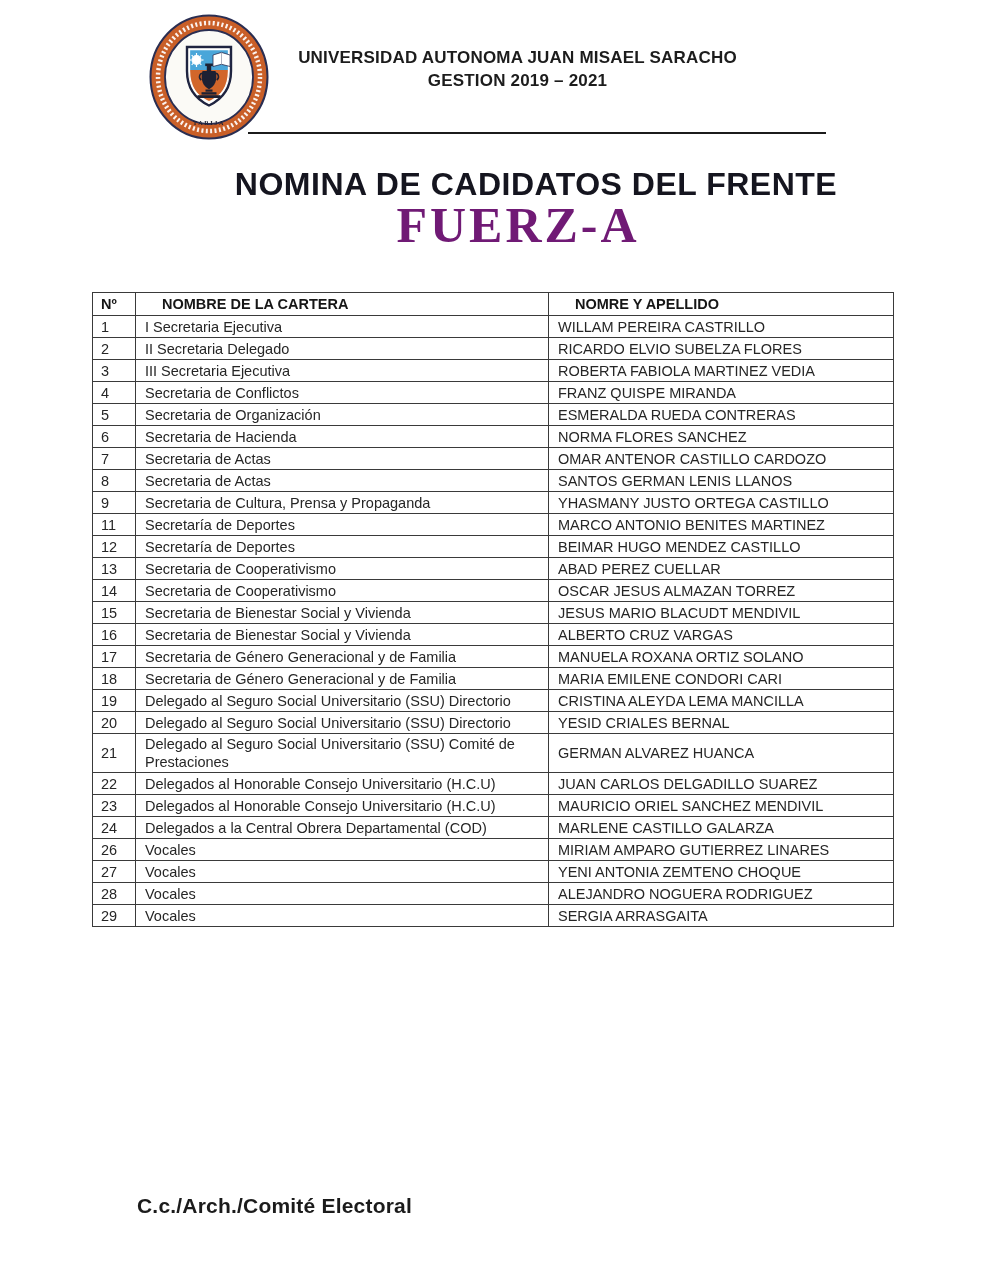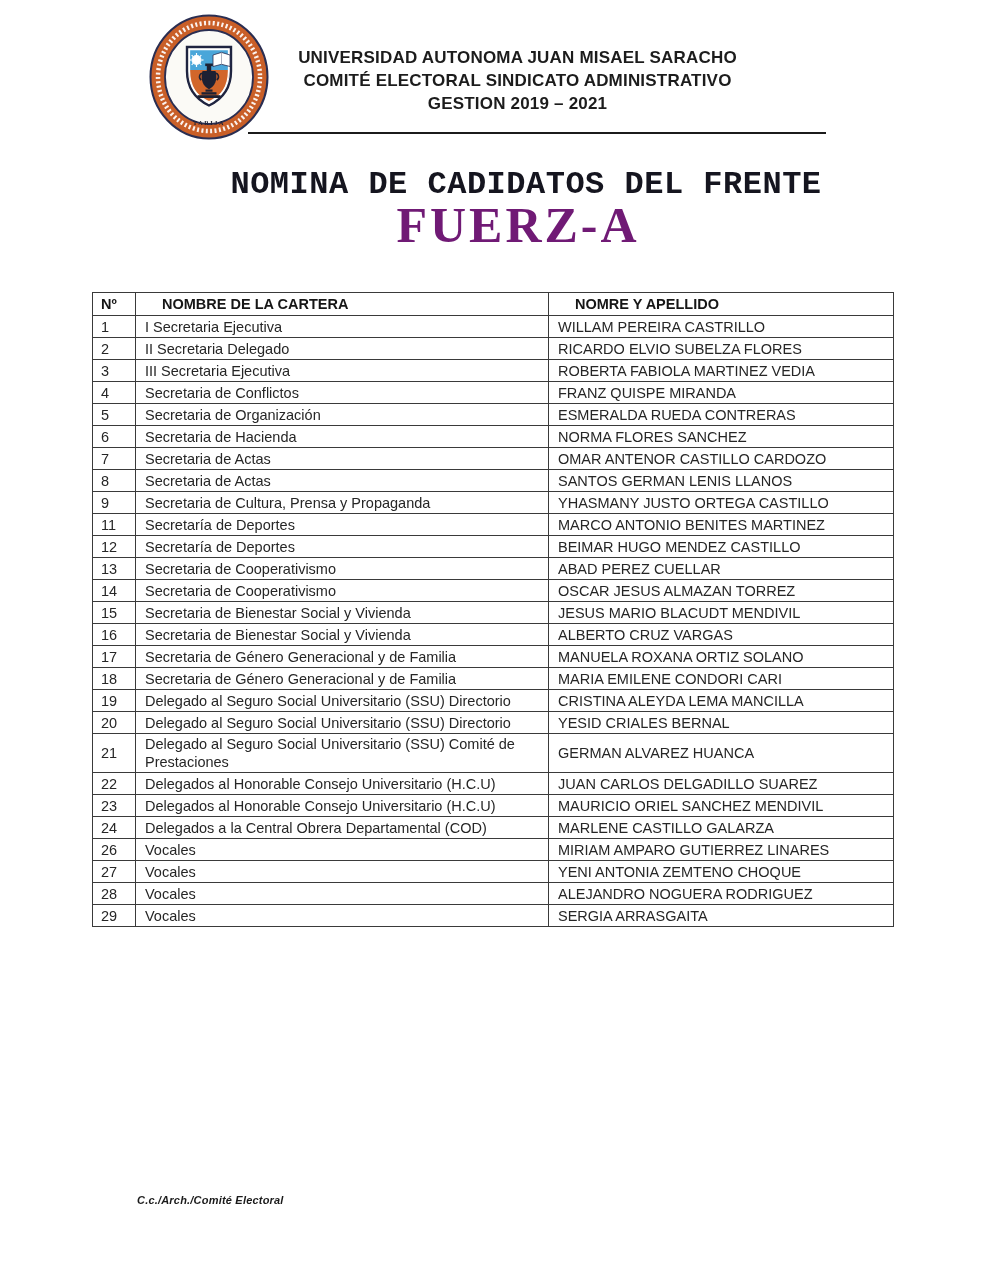--- a/index.html
+++ b/index.html
@@ -5,40 +5,40 @@
   html,body{margin:0;padding:0;background:#ffffff;}
   body{width:989px;height:1280px;position:relative;font-family:"Liberation Sans",sans-serif;color:#1d1d1d;overflow:hidden;}
 
   .seal{position:absolute;left:148px;top:14px;width:122px;height:126px;}
 
   .header-text{position:absolute;top:46px;left:255px;width:525px;text-align:center;
     font-weight:bold;font-size:17px;line-height:23px;letter-spacing:.2px;color:#1c1c1c;}
 
   .rule{position:absolute;left:248px;top:132px;width:578px;height:2px;background:#1b1b1b;}
 
-  .subtitle{position:absolute;top:166px;left:86px;width:880px;text-align:center;
-    font-family:Liberation Mono, monospace;font-weight:bold;font-size:32px;
+  .subtitle{position:absolute;top:166px;left:96px;width:880px;text-align:center;
+    font-family:Liberation Sans, sans-serif;font-weight:bold;font-size:32px;
     letter-spacing:.5px;color:#15151f;}
 
   .front-name{position:absolute;top:196px;left:78px;width:880px;text-align:center;
     font-family:"Liberation Serif","DejaVu Serif",serif;font-weight:bold;font-size:50px;
     letter-spacing:3px;color:#701a75;}
 
   .doc-table{position:absolute;top:292px;left:92px;}
   table{border-collapse:collapse;table-layout:fixed;width:801px;background:#fff;}
   col.c-num{width:43px;} col.c-cartera{width:413px;} col.c-nombre{width:345px;}
   th,td{border:1px solid #3a3a3a;vertical-align:middle;overflow:hidden;}
   th{font-size:14.5px;font-weight:bold;text-align:left;padding:2px 3px 2px 26px;color:#161616;}
   td{font-size:14.5px;line-height:18px;padding:1px 3px 1px 9px;color:#262626;}
   tr{height:22px;}
   thead tr{height:23px;}
   td.col-num,th.col-num{padding-left:8px;}
 
-  .footer{position:absolute;top:1194px;left:137px;font-weight:bold;font-size:11px;
-    letter-spacing:.2px;color:#1b1b1b;font-style:italic;}
+  .footer{position:absolute;top:1194px;left:137px;font-weight:bold;font-size:21px;
+    letter-spacing:.2px;color:#1b1b1b;}
 </style>
 </head>
 <body>
 
 <div class="seal">
   <svg viewBox="0 0 122 126" width="122" height="126">
     <ellipse cx="61" cy="63" rx="58.5" ry="61.5" stroke="#2a2e52" stroke-width="2" fill="#c95f28"></ellipse>
     <ellipse cx="61" cy="63" rx="51" ry="54" fill="none" stroke="#ffffff" stroke-width="4.5" stroke-dasharray="2 2.4" opacity="0.92"></ellipse>
     <ellipse cx="61" cy="63" rx="44" ry="47" fill="#fbfaf6" stroke="#2a2e52" stroke-width="1.8"></ellipse>
 
@@ -73,21 +73,20 @@
       <rect x="57.5" y="75.5" width="7" height="2.2"></rect>
       <rect x="53.5" y="78.2" width="15" height="2.4"></rect>
       <rect x="49.5" y="81.2" width="23" height="2.8"></rect>
     </g>
     <text x="61" y="110.5" text-anchor="middle" font-family="Liberation Serif, serif" font-size="6.2" font-weight="bold" letter-spacing="1.6" fill="#1d2133">TARIJA</text>
   </svg>
 </div>
 
 <div class="header-text">
   <div>UNIVERSIDAD AUTONOMA JUAN MISAEL SARACHO</div>
-  <div>COMITÉ ELECTORAL SINDICATO ADMINISTRATIVO</div>
   <div>GESTION 2019 – 2021</div>
 </div>
 
 <div class="rule"></div>
 
 <div class="subtitle">NOMINA DE CADIDATOS DEL FRENTE</div>
 <div class="front-name">FUERZ-A</div>
 
 <div class="doc-table">
   <table>

